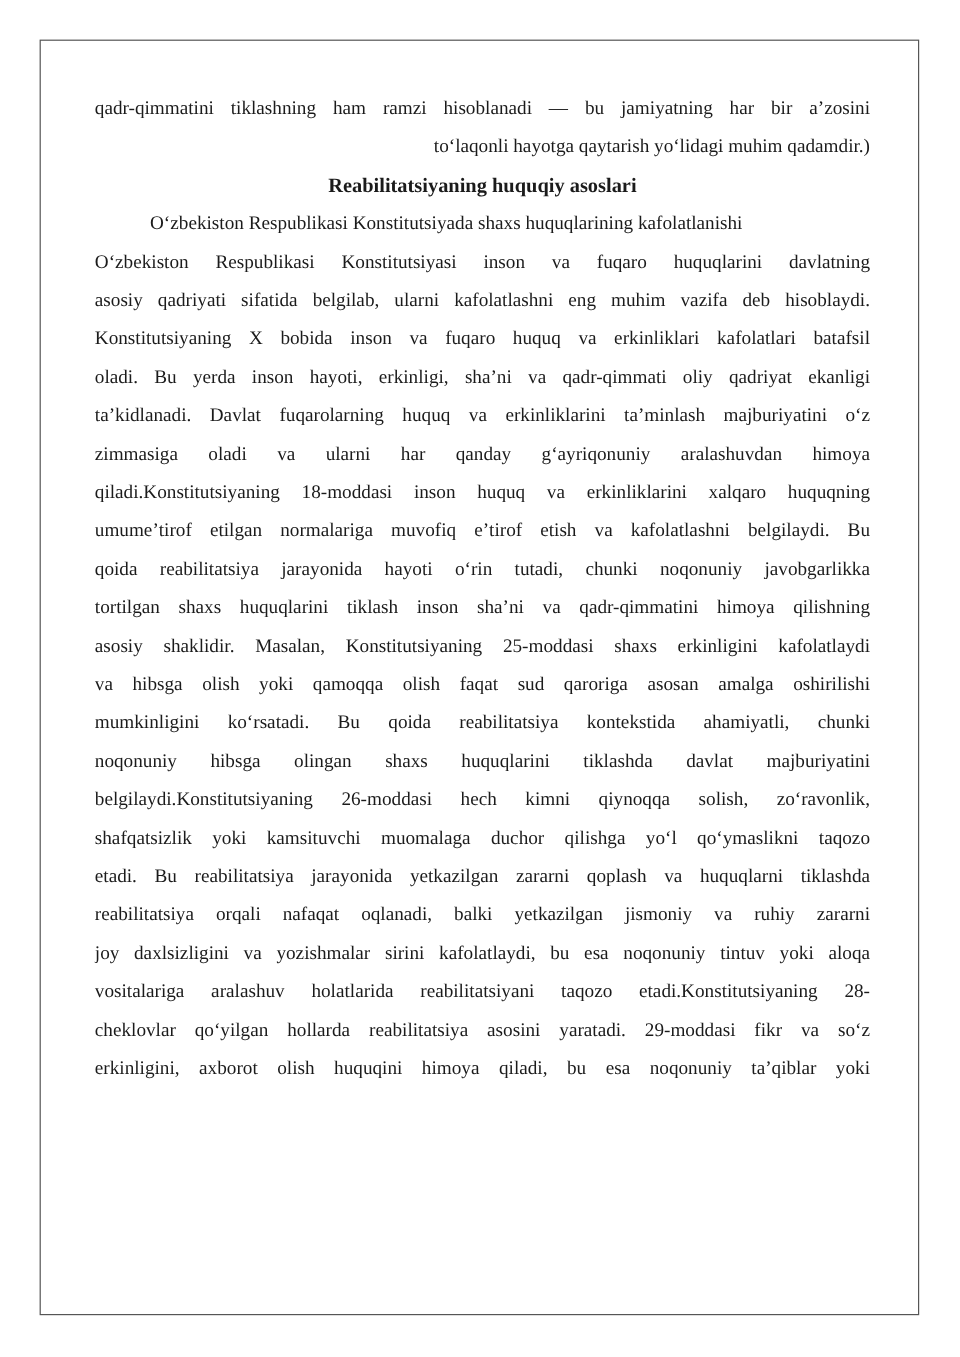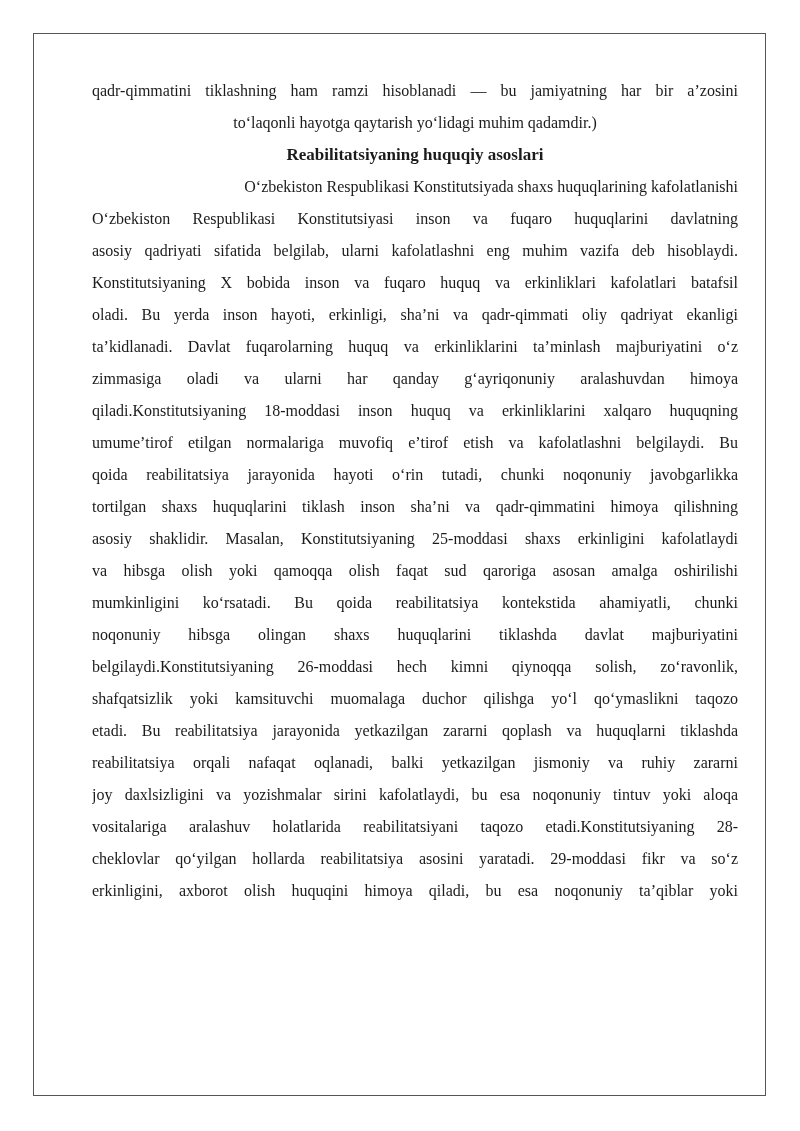--- a/index.html
+++ b/index.html
@@ -19,41 +19,41 @@
     left: 33px;
     top: 33px;
     width: 733px;
     height: 1063px;
     border: 1.5px solid #565656;
     box-sizing: border-box;
     background: #ffffff;
   }
   .content {
     position: absolute;
-    left: 92px;
+    left: 79px;
     top: 75px;
     width: 646px;
   }
   .line {
     height: 32px;
     line-height: 32px;
     font-size: 16px;
     color: #1b1b1b;
     overflow: hidden;
     white-space: normal;
   }
   .line.justify {
     text-align: justify;
     text-align-last: justify;
   }
   .line.left {
-    text-align: center;
+    text-align: right;
   }
   .line.indent {
-    text-align: right;
+    text-align: left;
     text-indent: 46px;
   }
   .line.heading {
     text-align: right;
     text-align-last: center;
     font-weight: bold;
     font-size: 17px;
   }
 </style>
 </head>

